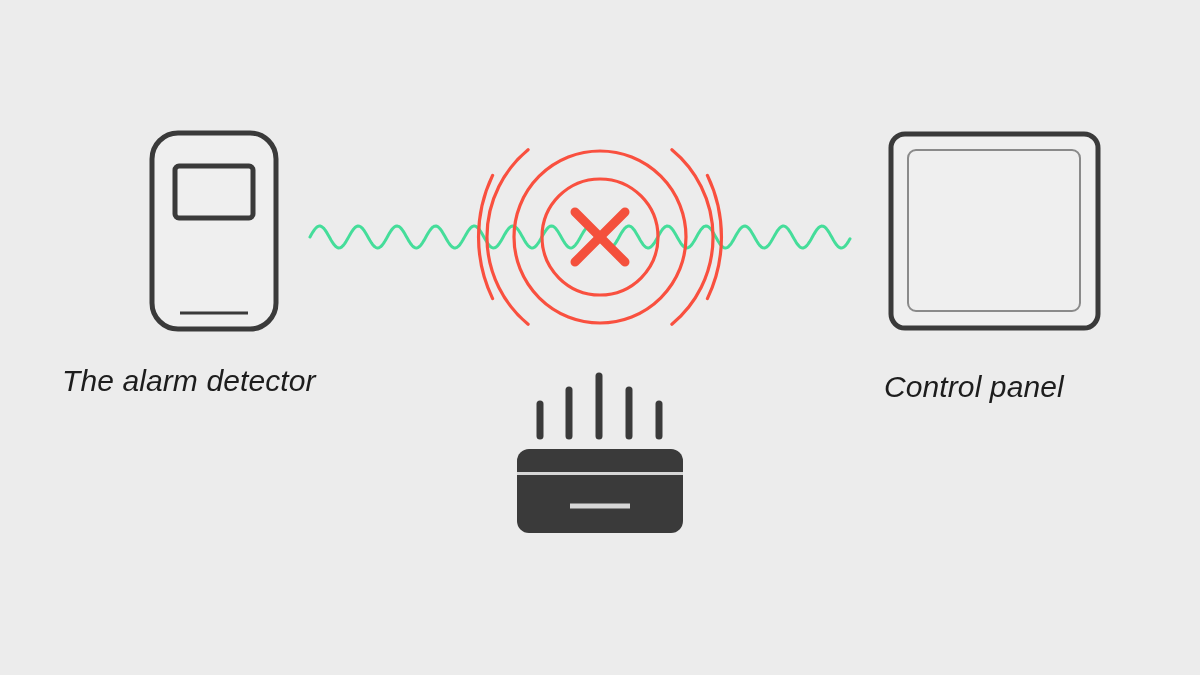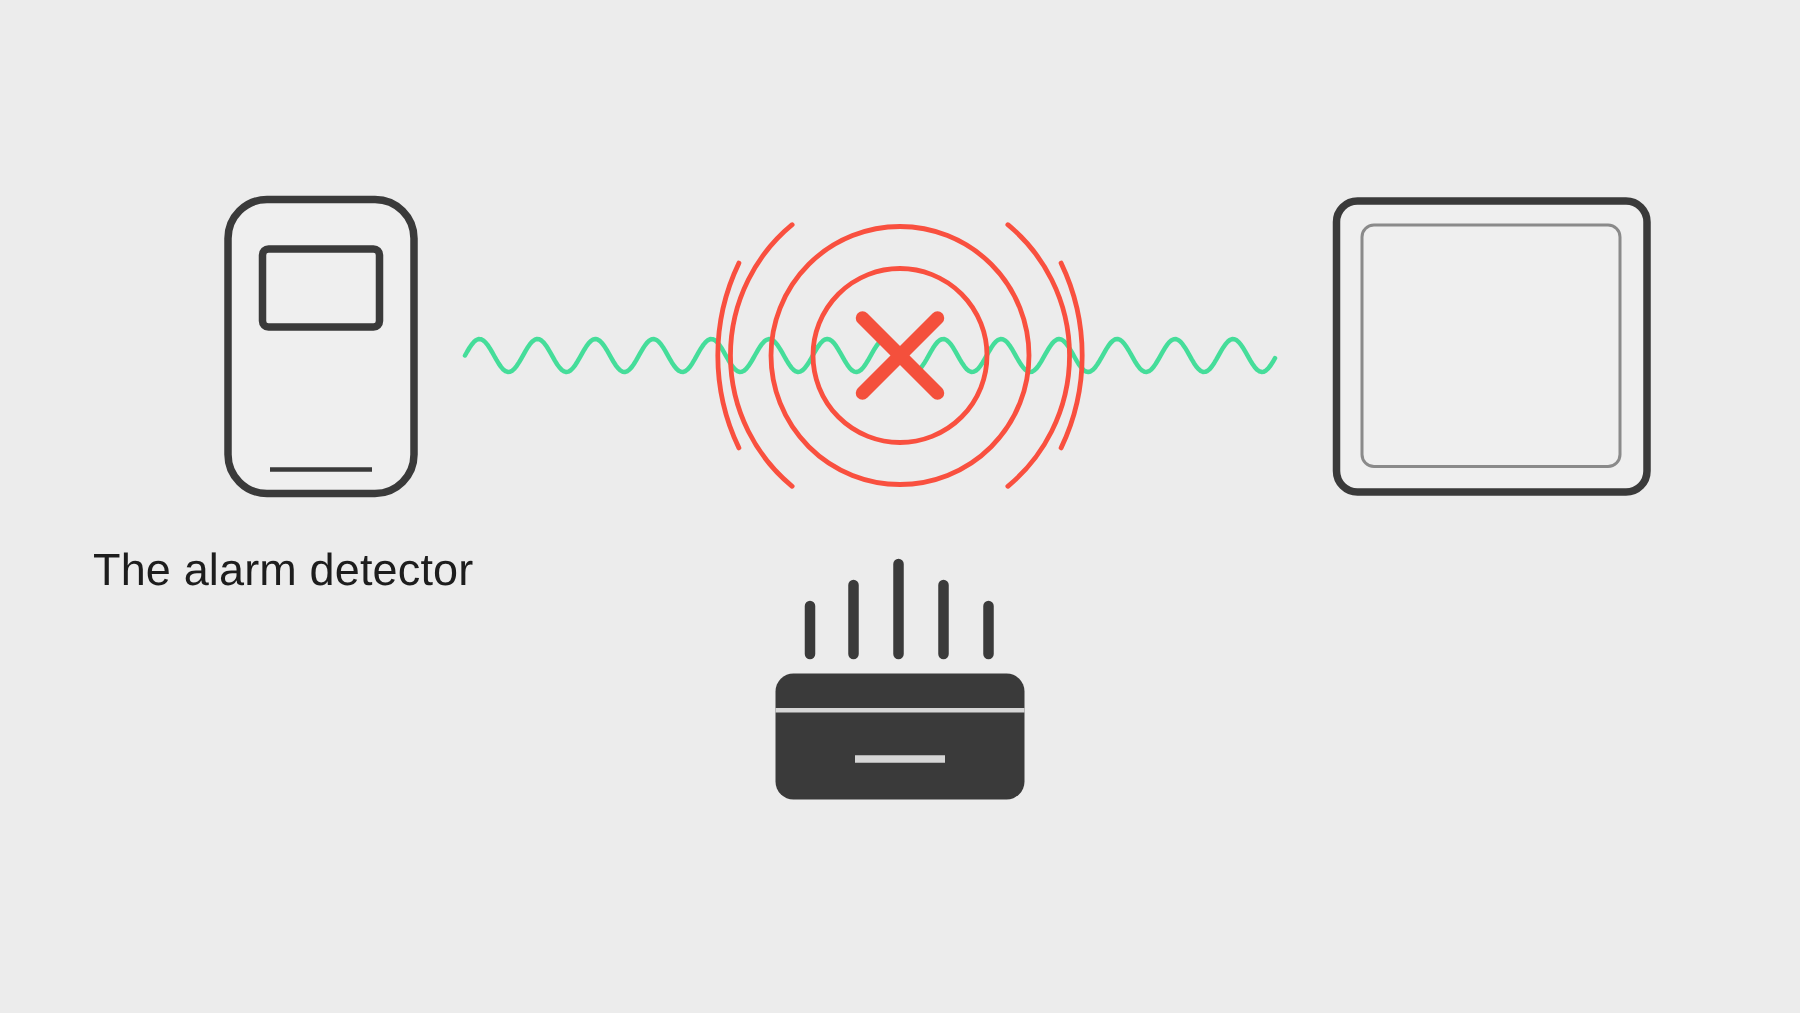--- a/index.html
+++ b/index.html
@@ -11,20 +11,21 @@
     height: 675px;
     background: #ececec;
     font-family: "Liberation Sans", sans-serif;
     overflow: hidden;
   }
   #stage {
     position: relative;
     width: 1200px;
     height: 505px;
     background: #ececec;
+    font-style: italic;
   }
   #scene {
     position: absolute;
     inset: 0;
     width: 1200px;
     height: 675px;
   }
   .label {
     position: absolute;
     font-family: "Liberation Sans", sans-serif;
@@ -99,15 +100,16 @@
         <line x1="659" y1="404" x2="659" y2="436"></line>
       </g>
       <rect x="517" y="449" width="166" height="84" rx="12" ry="12" fill="#3a3a3a"></rect>
       <line x1="517" y1="473.5" x2="683" y2="473.5" stroke="#d6d6d6" stroke-width="3"></line>
       <line x1="570" y1="506" x2="630" y2="506" stroke="#d6d6d6" stroke-width="5" stroke-linecap="butt"></line>
     </g>
   </svg>
 
   <div class="label" id="label-detector">The alarm detector</div>
 
+  <div class="label" id="label-panel">Control panel</div>
 
 
 </div>
 
 </body></html>

